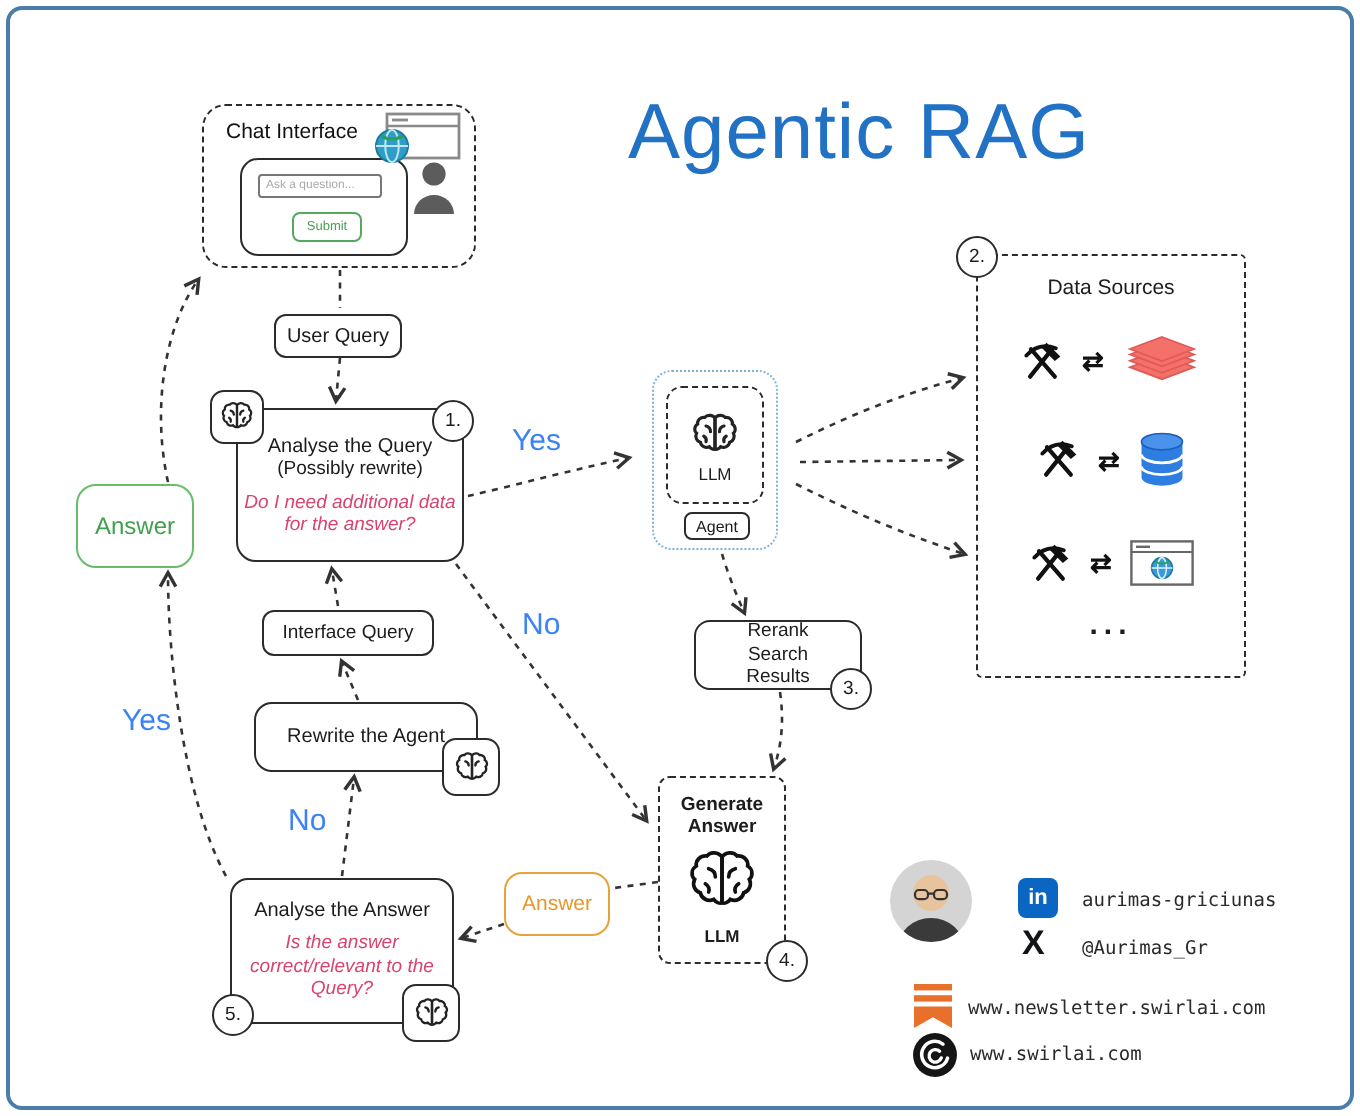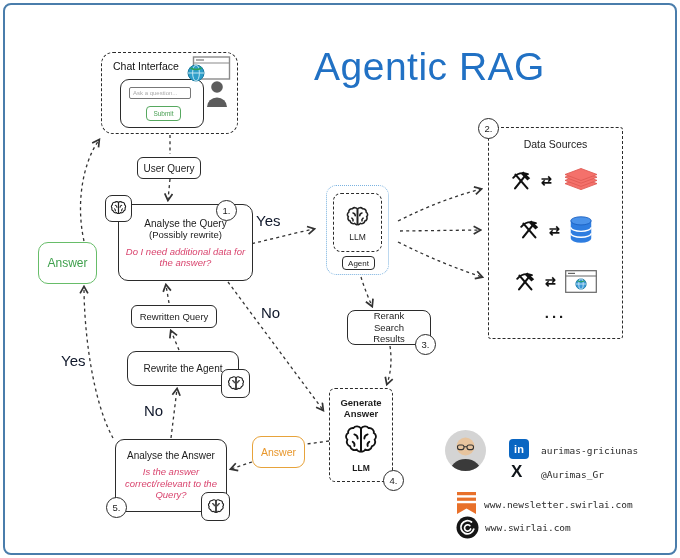--- a/index.html
+++ b/index.html
@@ -5,21 +5,21 @@
   html,body{margin:0;padding:0;background:#fff;}
   #canvas{position:relative;width:680px;height:558px;background:#ffffff;overflow:hidden;
           font-family:"Liberation Sans",sans-serif;color:#1c1c1c;}
   .frame{position:absolute;inset:3px;border:2px solid #4a7dab;border-radius:8px;pointer-events:none;}
   .abs{position:absolute;}
   .title{position:absolute;left:314px;top:45px;font-size:39px;color:#2171c4;letter-spacing:.5px;white-space:nowrap;}
   svg.layer{position:absolute;left:0;top:0;width:680px;height:558px;z-index:1;}
   .node{position:absolute;background:#fff;border:1.6px solid #2b2b2b;z-index:2;box-sizing:border-box;
         display:flex;align-items:center;justify-content:center;text-align:center;}
   .dashedN{border-style:dashed;font-weight:bold;}
-  .lbl{position:absolute;z-index:2;font-size:15px;color:#0f172a;}
+  .lbl{position:absolute;z-index:2;font-size:15px;color:#3b82f6;}
   .step{position:absolute;z-index:4;width:19px;height:19px;border:1.6px solid #2b2b2b;border-radius:50%;
         background:#fff;font-size:9.5px;display:flex;align-items:center;justify-content:center;}
   .chip{position:absolute;z-index:4;background:#fff;border:1.6px solid #2b2b2b;border-radius:7px;
         display:flex;align-items:center;justify-content:center;box-sizing:border-box;}
   .red{color:#d9446e;font-style:italic;}
   .small-q{font-size:9.5px;line-height:1.22;margin-top:5px;}
   
   .chatbox{left:101px;top:52px;width:137px;height:82px;border:1.6px dashed #2b2b2b;border-radius:12px;
            position:absolute;z-index:2;box-sizing:border-box;background:transparent;}
   .chatlabel{position:absolute;left:11px;top:7px;font-size:10.5px;color:#111;white-space:nowrap;}
@@ -88,39 +88,39 @@
     <line x1="4" y1="17" x2="20" y2="17" stroke="#bfe6f2" stroke-width="1"></line>
     <path d="M6.5 12 q5.5 3 11 0" fill="none" stroke="#2aa05a" stroke-width="1.6"></path>
   </svg>
   <svg class="abs" style="left:205px;top:79px;z-index:3;" width="24" height="29" viewBox="0 0 24 29">
     <circle cx="12" cy="8" r="5.8" fill="#5c5c5c"></circle>
     <path d="M2 28 a10 9.5 0 0 1 20 0 z" fill="#5c5c5c"></path>
   </svg>
 
   <div class="node" style="left:137px;top:157px;width:64px;height:22px;border-radius:6px;font-size:10px;">User Query</div>
 
-  <div class="node" style="left:118px;top:204px;width:135px;height:77px;border-radius:10px;border-width:1.7px;flex-direction:column;padding:4px 2px 2px;">
+  <div class="node" style="left:118px;top:204px;width:114px;height:77px;border-radius:10px;border-width:1.7px;flex-direction:column;padding:4px 2px 2px;">
     <div style="font-size:10px;line-height:1.15;">Analyse the Query</div>
     <div style="font-size:9.5px;line-height:1.15;">(Possibly rewrite)</div>
     <div class="red small-q">Do I need additional data for the answer?</div>
   </div>
   <div class="chip" style="left:105px;top:195px;width:27px;height:27px;">
     <svg width="19" height="19" viewBox="0 0 24 24">
       <g fill="none" stroke="#222" stroke-width="1.4" stroke-linecap="round">
         <path d="M12 4.5 C11 3 8.5 2.8 7.5 4.2 C5.5 4 4 5.5 4.3 7.2 C2.8 8 2.6 10.2 3.8 11.2 C3 12.8 3.8 14.8 5.5 15.2 C5.8 17 7.8 18 9.5 17.2 C10.3 18.3 11.5 18.6 12 18.2 Z"></path>
         <path d="M12 4.5 C13 3 15.5 2.8 16.5 4.2 C18.5 4 20 5.5 19.7 7.2 C21.2 8 21.4 10.2 20.2 11.2 C21 12.8 20.2 14.8 18.5 15.2 C18.2 17 16.2 18 14.5 17.2 C13.7 18.3 12.5 18.6 12 18.2 Z"></path>
         <path d="M8 8 q2 .5 2 2.5 M16 8 q-2 .5 -2 2.5 M7 12.5 q1.5 1 1 2.5 M17 12.5 q-1.5 1 -1 2.5"></path>
       </g>
     </svg>
   </div>
   <div class="step" style="left:216px;top:200px;">1.</div>
 
   <div class="node" style="left:38px;top:242px;width:59px;height:42px;border-radius:10px;border-color:#67bd69;color:#3fa04d;font-size:12px;">Answer</div>
 
-  <div class="node" style="left:131px;top:305px;width:86px;height:23px;border-radius:6px;font-size:9.5px;border-width:1.5px;">Rewritten Query</div>
+  <div class="node" style="left:131px;top:305px;width:86px;height:23px;border-radius:6px;font-size:9.5px;border-width:1.5px;">Interface Query</div>
 
   <div class="node" style="left:127px;top:351px;width:112px;height:35px;border-radius:9px;font-size:10px;">Rewrite the Agent</div>
   <div class="chip" style="left:221px;top:369px;width:29px;height:29px;">
     <svg width="20" height="20" viewBox="0 0 24 24">
       <g fill="none" stroke="#222" stroke-width="1.4" stroke-linecap="round">
         <path d="M12 4.5 C11 3 8.5 2.8 7.5 4.2 C5.5 4 4 5.5 4.3 7.2 C2.8 8 2.6 10.2 3.8 11.2 C3 12.8 3.8 14.8 5.5 15.2 C5.8 17 7.8 18 9.5 17.2 C10.3 18.3 11.5 18.6 12 18.2 Z"></path>
         <path d="M12 4.5 C13 3 15.5 2.8 16.5 4.2 C18.5 4 20 5.5 19.7 7.2 C21.2 8 21.4 10.2 20.2 11.2 C21 12.8 20.2 14.8 18.5 15.2 C18.2 17 16.2 18 14.5 17.2 C13.7 18.3 12.5 18.6 12 18.2 Z"></path>
         <path d="M8 8 q2 .5 2 2.5 M16 8 q-2 .5 -2 2.5"></path>
       </g>
     </svg>

